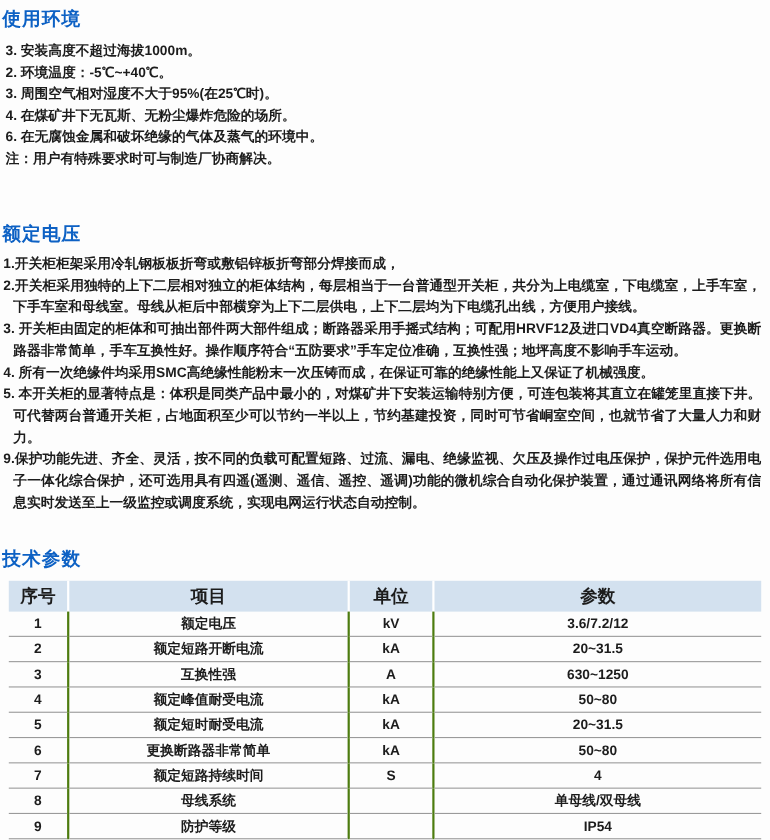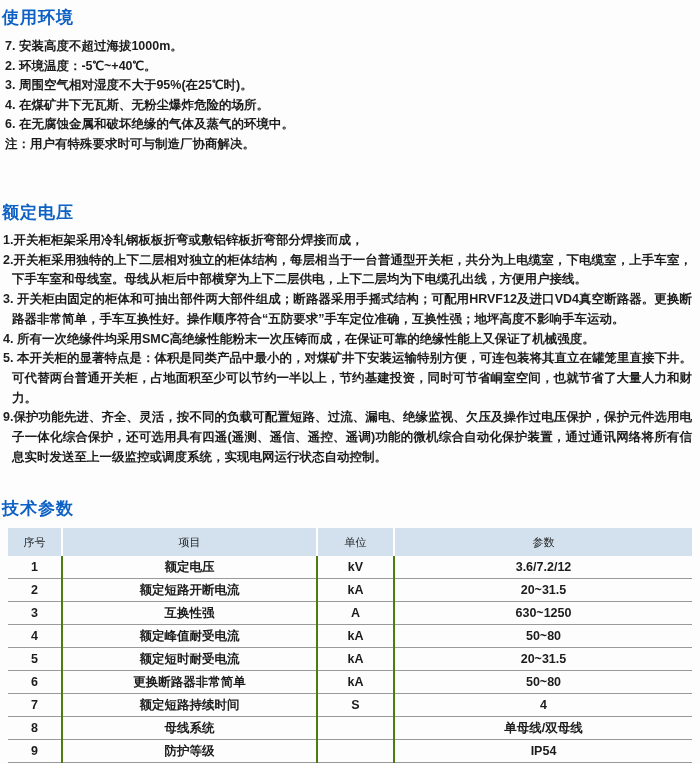--- a/index.html
+++ b/index.html
@@ -51,22 +51,22 @@
     border-collapse: collapse;
     table-layout: fixed;
   }
   .params-table col.c-idx  { width: 54px; }
   .params-table col.c-item { width: 255px; }
   .params-table col.c-unit { width: 77px; }
   .params-table col.c-val  { width: 298px; }
   .params-table thead th {
     background: #d3e1ef;
     height: 28px;
-    font-size: 11px;
-    font-weight: 400;
+    font-size: 16px;
+    font-weight: 700;
     text-align: center;
     vertical-align: middle;
     padding: 0;
   }
   .params-table thead th + th { border-left: 2px solid #ffffff; text-align: center; }
   .params-table tbody td {
     height: 22px;
     font-size: 12.5px;
     font-weight: 700;
     text-align: center;
@@ -76,21 +76,21 @@
   }
   .params-table tbody td + td { border-left: 2px solid #4d7c0f; }
 </style>
 </head>
 <body>
 
 <div class="page">
 
   <h2 class="sec-title env">使用环境</h2>
   <div class="env-list">
-    <div class="env-item">7. 安装高度不超过海拔1000m。</div>
+    <div class="env-item">3. 安装高度不超过海拔1000m。</div>
     <div class="env-item">2. 环境温度：-5℃~+40℃。</div>
     <div class="env-item">3. 周围空气相对湿度不大于95%(在25℃时)。</div>
     <div class="env-item">4. 在煤矿井下无瓦斯、无粉尘爆炸危险的场所。</div>
     <div class="env-item">6. 在无腐蚀金属和破坏绝缘的气体及蒸气的环境中。</div>
     <div class="env-item">注：用户有特殊要求时可与制造厂协商解决。</div>
   </div>
 
   <h2 class="sec-title feat">额定电压</h2>
   <div class="feature-list">
     <p class="feature-item">1.开关柜柜架采用冷轧钢板板折弯或敷铝锌板折弯部分焊接而成，</p>

